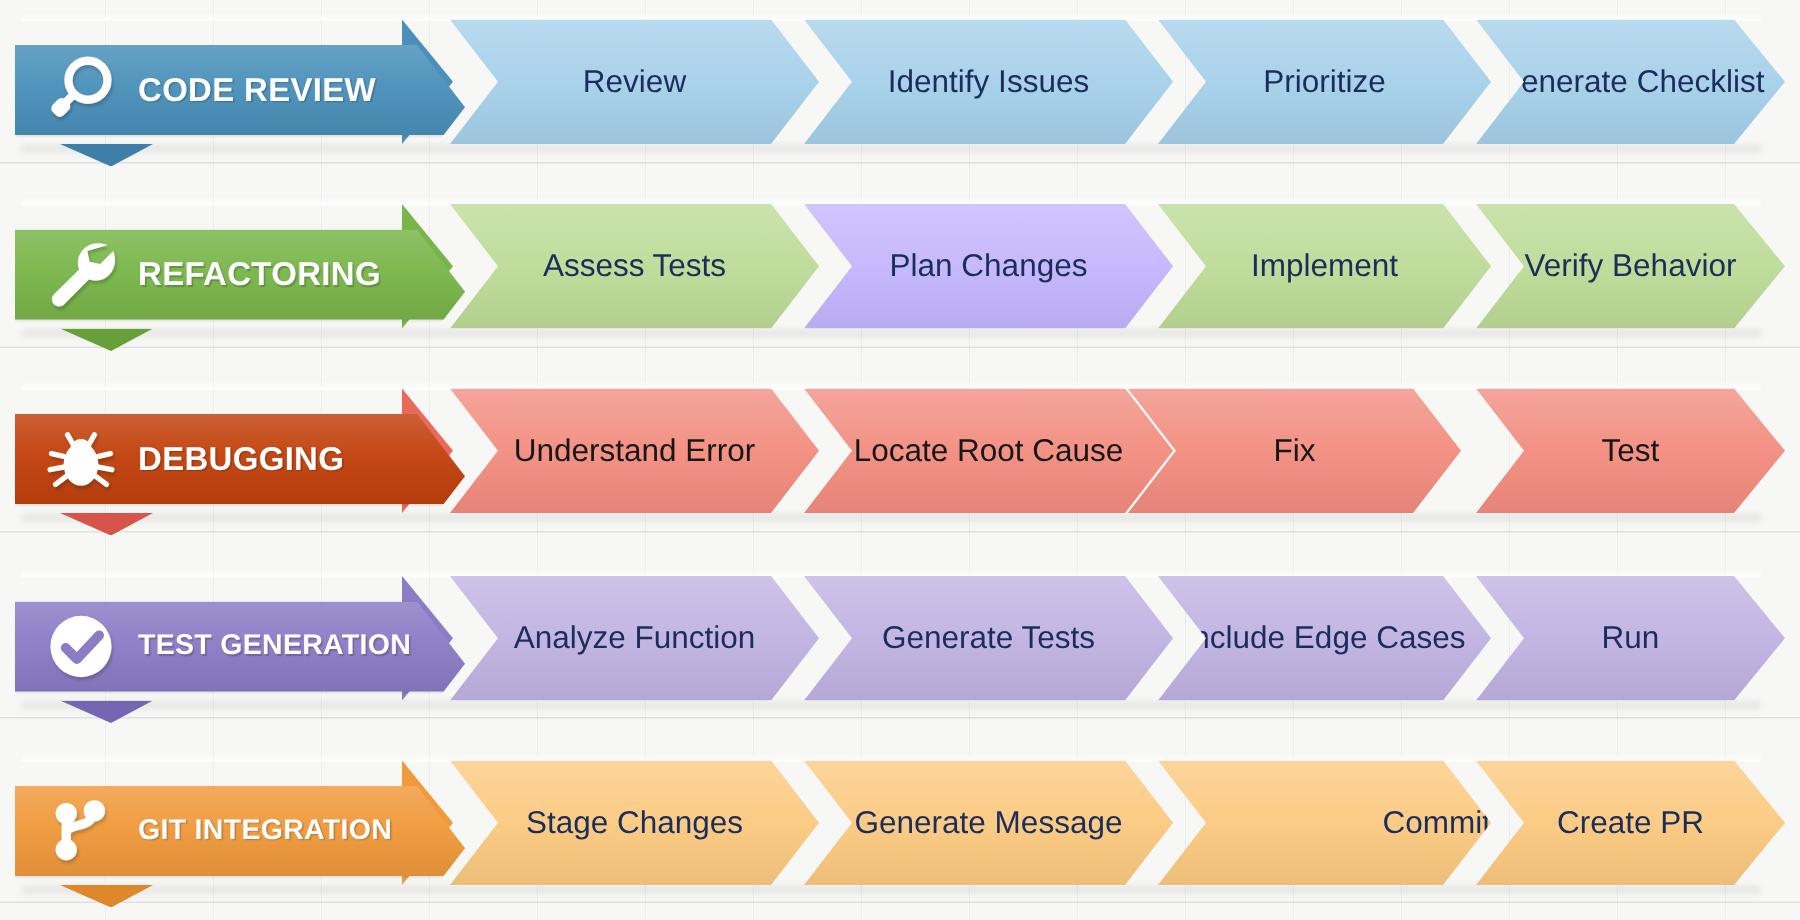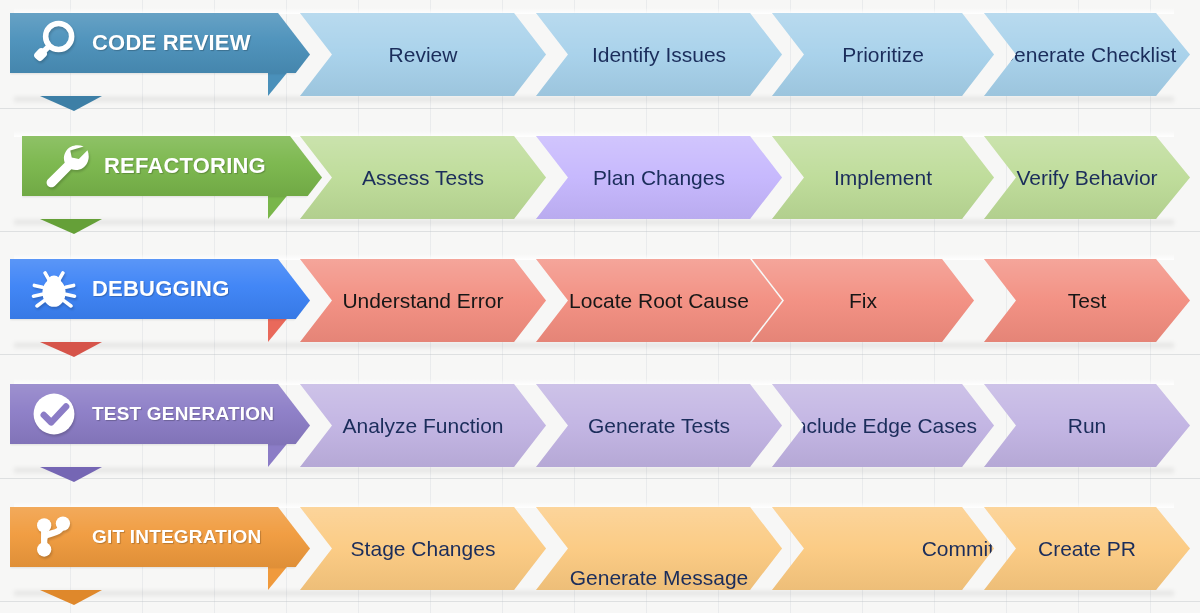--- a/index.html
+++ b/index.html
@@ -25,21 +25,21 @@
 
   
   #rows{position:absolute;inset:0;z-index:3;}
   .row{
     position:absolute;left:0;width:1200px;height:96px;
   }
   .row-inner{position:absolute;left:0;top:0;width:1200px;height:96px;}
 
   
   .head{
-    position:absolute;left:10px;top:0;width:300px;height:60px;
+    position:absolute;left:10px;top:17px;width:300px;height:60px;
     display:flex;align-items:center;
     clip-path:polygon(0 0, 268px 0, 300px 41.5px, 268px 83px, 0 83px);
     box-shadow:0 1px 2px rgba(0,0,0,.10);
   }
   .head-sheen{
     position:absolute;inset:0;
     background:linear-gradient(180deg,rgba(255,255,255,.16) 0%,rgba(255,255,255,.04) 45%,rgba(0,0,0,.07) 100%);
     pointer-events:none;
   }
   .head-icon{
@@ -177,21 +177,21 @@
             <div class="sheen"></div>
             <span class="step-text">Implement</span>
           </div>
           <div class="step last" style="left: 684px; width: 206px; background: rgb(188, 219, 150); color: rgb(27, 45, 91); z-index: 7;">
             <div class="sheen"></div>
             <span class="step-text">Verify Behavior</span>
           </div>
         </div>
         <div class="head-tip" style="background: rgb(121, 182, 74); z-index: 20;"></div>
         <div class="tail" style="background: rgb(101, 160, 56); z-index: 19;"></div>
-        <div class="head" style="background: rgb(121, 182, 74); z-index: 21; margin-left: 12px;">
+        <div class="head" style="background: rgb(121, 182, 74); z-index: 21;">
           <div class="head-sheen"></div>
           <div class="head-icon">
             <svg id="def-wrench-icon" viewBox="0 0 56 56" width="52" height="52">
     <path d="M47 7c-7-3-15-1-19 5-2.6 3.9-2.9 8.4-1.4 12.4L8.6 42.2c-2 2-2 5.3 0 7.3 2 2 5.3 2 7.3 0l17.8-18c4 1.5 8.6 1.2 12.4-1.4 6-4 8-12 5-19l-9.3 9.3-7.6-1.6-1.6-7.6L47 7z" fill="#fff"></path>
   </svg>
           </div>
           <div class="head-label">REFACTORING</div>
         </div>
       </div>
     </div>
@@ -212,21 +212,21 @@
             <div class="sheen"></div>
             <span class="step-text">Fix</span>
           </div>
           <div class="step last" style="left: 684px; width: 206px; background: rgb(242, 140, 126); color: rgb(23, 23, 23); z-index: 7;">
             <div class="sheen"></div>
             <span class="step-text">Test</span>
           </div>
         </div>
         <div class="head-tip" style="background: rgb(233, 105, 91); z-index: 20;"></div>
         <div class="tail" style="background: rgb(214, 84, 74); z-index: 19;"></div>
-        <div class="head" style="background: #3b82f6; z-index: 21;">
+        <div class="head" style="background: #c2410c; z-index: 21;">
           <div class="head-sheen"></div>
           <div class="head-icon">
             <svg id="def-bug-icon" viewBox="0 0 56 56" width="50" height="50">
     <g stroke="#fff" stroke-width="4" stroke-linecap="round" fill="none">
       <path d="M18 10 L22 17"></path>
                 <path d="M38 10 L34 17"></path>
       <path d="M6 24 L15 26"></path>
                 <path d="M50 24 L41 26"></path>
       <path d="M5 36 L15 34"></path>
                 <path d="M51 36 L41 34"></path>
@@ -279,21 +279,21 @@
     </div>
     <div class="row" style="top: 507px;">
       <div class="row-inner">
         <div class="row-top"></div>
         <div class="row-shadow"></div>
         <div class="steps">
           <div class="step mid" style="left: 0px; width: 246px; background: rgb(251, 201, 127); color: rgb(27, 45, 91); z-index: 10;">
             <div class="sheen"></div>
             <span class="step-text">Stage Changes</span>
           </div>
-          <div class="step mid" style="left: 236px; width: 246px; background: rgb(251, 201, 127); color: rgb(27, 45, 91); z-index: 9; align-items: flex-end;">
+          <div class="step mid" style="left: 236px; width: 246px; background: rgb(251, 201, 127); color: rgb(27, 45, 91); z-index: 9;">
             <div class="sheen"></div>
             <span class="step-text">Generate Message</span>
           </div>
           <div class="step mid" style="left: 472px; width: 222px; background: rgb(251, 201, 127); color: rgb(27, 45, 91); z-index: 8; justify-content: flex-end;">
             <div class="sheen"></div>
             <span class="step-text">Commit</span>
           </div>
           <div class="step last" style="left: 684px; width: 206px; background: rgb(251, 201, 127); color: rgb(27, 45, 91); z-index: 7;">
             <div class="sheen"></div>
             <span class="step-text">Create PR</span>

